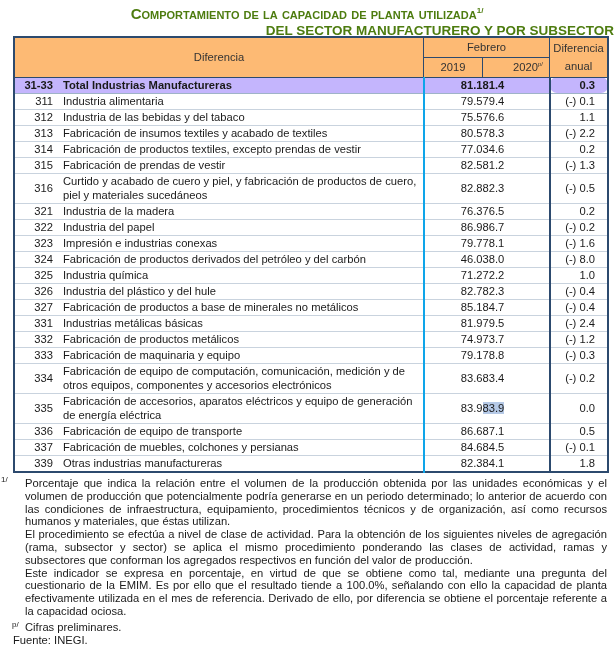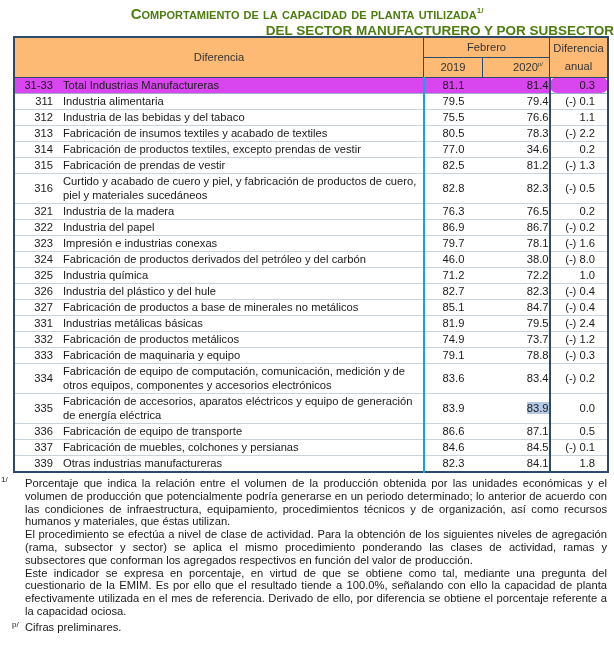--- a/index.html
+++ b/index.html
@@ -12,25 +12,25 @@
   th, td { padding:0; }
   thead th { background:#fdba74; font-weight:normal; color:#333; border:1px solid #2c4a6e; }
   thead .h1 { height:20px; }
   thead .h2 { height:20px; }
   .col-sub { width:417px; }
   .col-19 { width:58px; }
   .col-20 { width:60px; }
   .col-diff { width:57px; }
   tbody td { border-bottom:1px solid #c9d3de; height:15px; line-height:14px; }
   tbody tr.two td { height:29px; }
-  tbody tr.total td { background:#d946ef; font-weight:normal; height:15px; border-bottom:1px solid #9fb3c8; }
+  tbody tr.total td { background:#c4b5fd; font-weight:bold; height:15px; border-bottom:1px solid #9fb3c8; }
   td.code { width:38px; text-align:right; padding-right:10px; vertical-align:middle; }
   td.name { text-align:left; vertical-align:middle; border-right:2px solid #0ea5e9; }
-  td.v19 { text-align:center; border-right:none; }
-  td.v20 { text-align:right; border-right:2px solid #2c4a6e; }
+  td.v19 { text-align:right; border-right:none; }
+  td.v20 { text-align:left; border-right:2px solid #2c4a6e; }
   td.diff { text-align:right; padding-right:12px;border-radius:7px; }
   .sel { background:#b5c9e6; }
   .notes { position:absolute; left:13px; top:477px; width:594px; font-size:11.2px; line-height:12.8px; color:#1a1a1a; }
   .notes p { margin:0; text-align:justify; padding-left:12px; }
   .notes .fn { position:absolute; left:0; font-size:8px; line-height:8px; }
   .notes .p1 { position:relative; }
   .notes .p1 .fn { left:-12px; top:-1px; }
   .prelim { margin-top:3px !important; position:relative; }
   .prelim .fn { left:-1px; top:0; }
   .source { padding-left:0 !important; }
@@ -216,13 +216,14 @@
         <td class="diff">1.8</td>
       </tr>
     </tbody>
 </table>
 
 <div class="notes">
   <p class="p1"><span class="fn">1/</span><span>Porcentaje que indica la relación entre el volumen de la producción obtenida por las unidades económicas y el volumen de producción que potencialmente podría generarse en un periodo determinado; lo anterior de acuerdo con las condiciones de infraestructura, equipamiento, procedimientos técnicos y de organización, así como recursos humanos y materiales, que éstas utilizan.</span></p>
   <p>El procedimiento se efectúa a nivel de clase de actividad. Para la obtención de los siguientes niveles de agregación (rama, subsector y sector) se aplica el mismo procedimiento ponderando las clases de actividad, ramas y subsectores que conforman los agregados respectivos en función del valor de producción.</p>
   <p>Este indicador se expresa en porcentaje, en virtud de que se obtiene como tal, mediante una pregunta del cuestionario de la EMIM. Es por ello que el resultado tiende a 100.0%, señalando con ello la capacidad de planta efectivamente utilizada en el mes de referencia. Derivado de ello, por diferencia se obtiene el porcentaje referente a la capacidad ociosa.</p>
   <p class="prelim"><span class="fn">p/</span><span>Cifras preliminares.</span></p>
+  <p class="source">Fuente: INEGI.</p>
 </div>
 
 </body></html>

